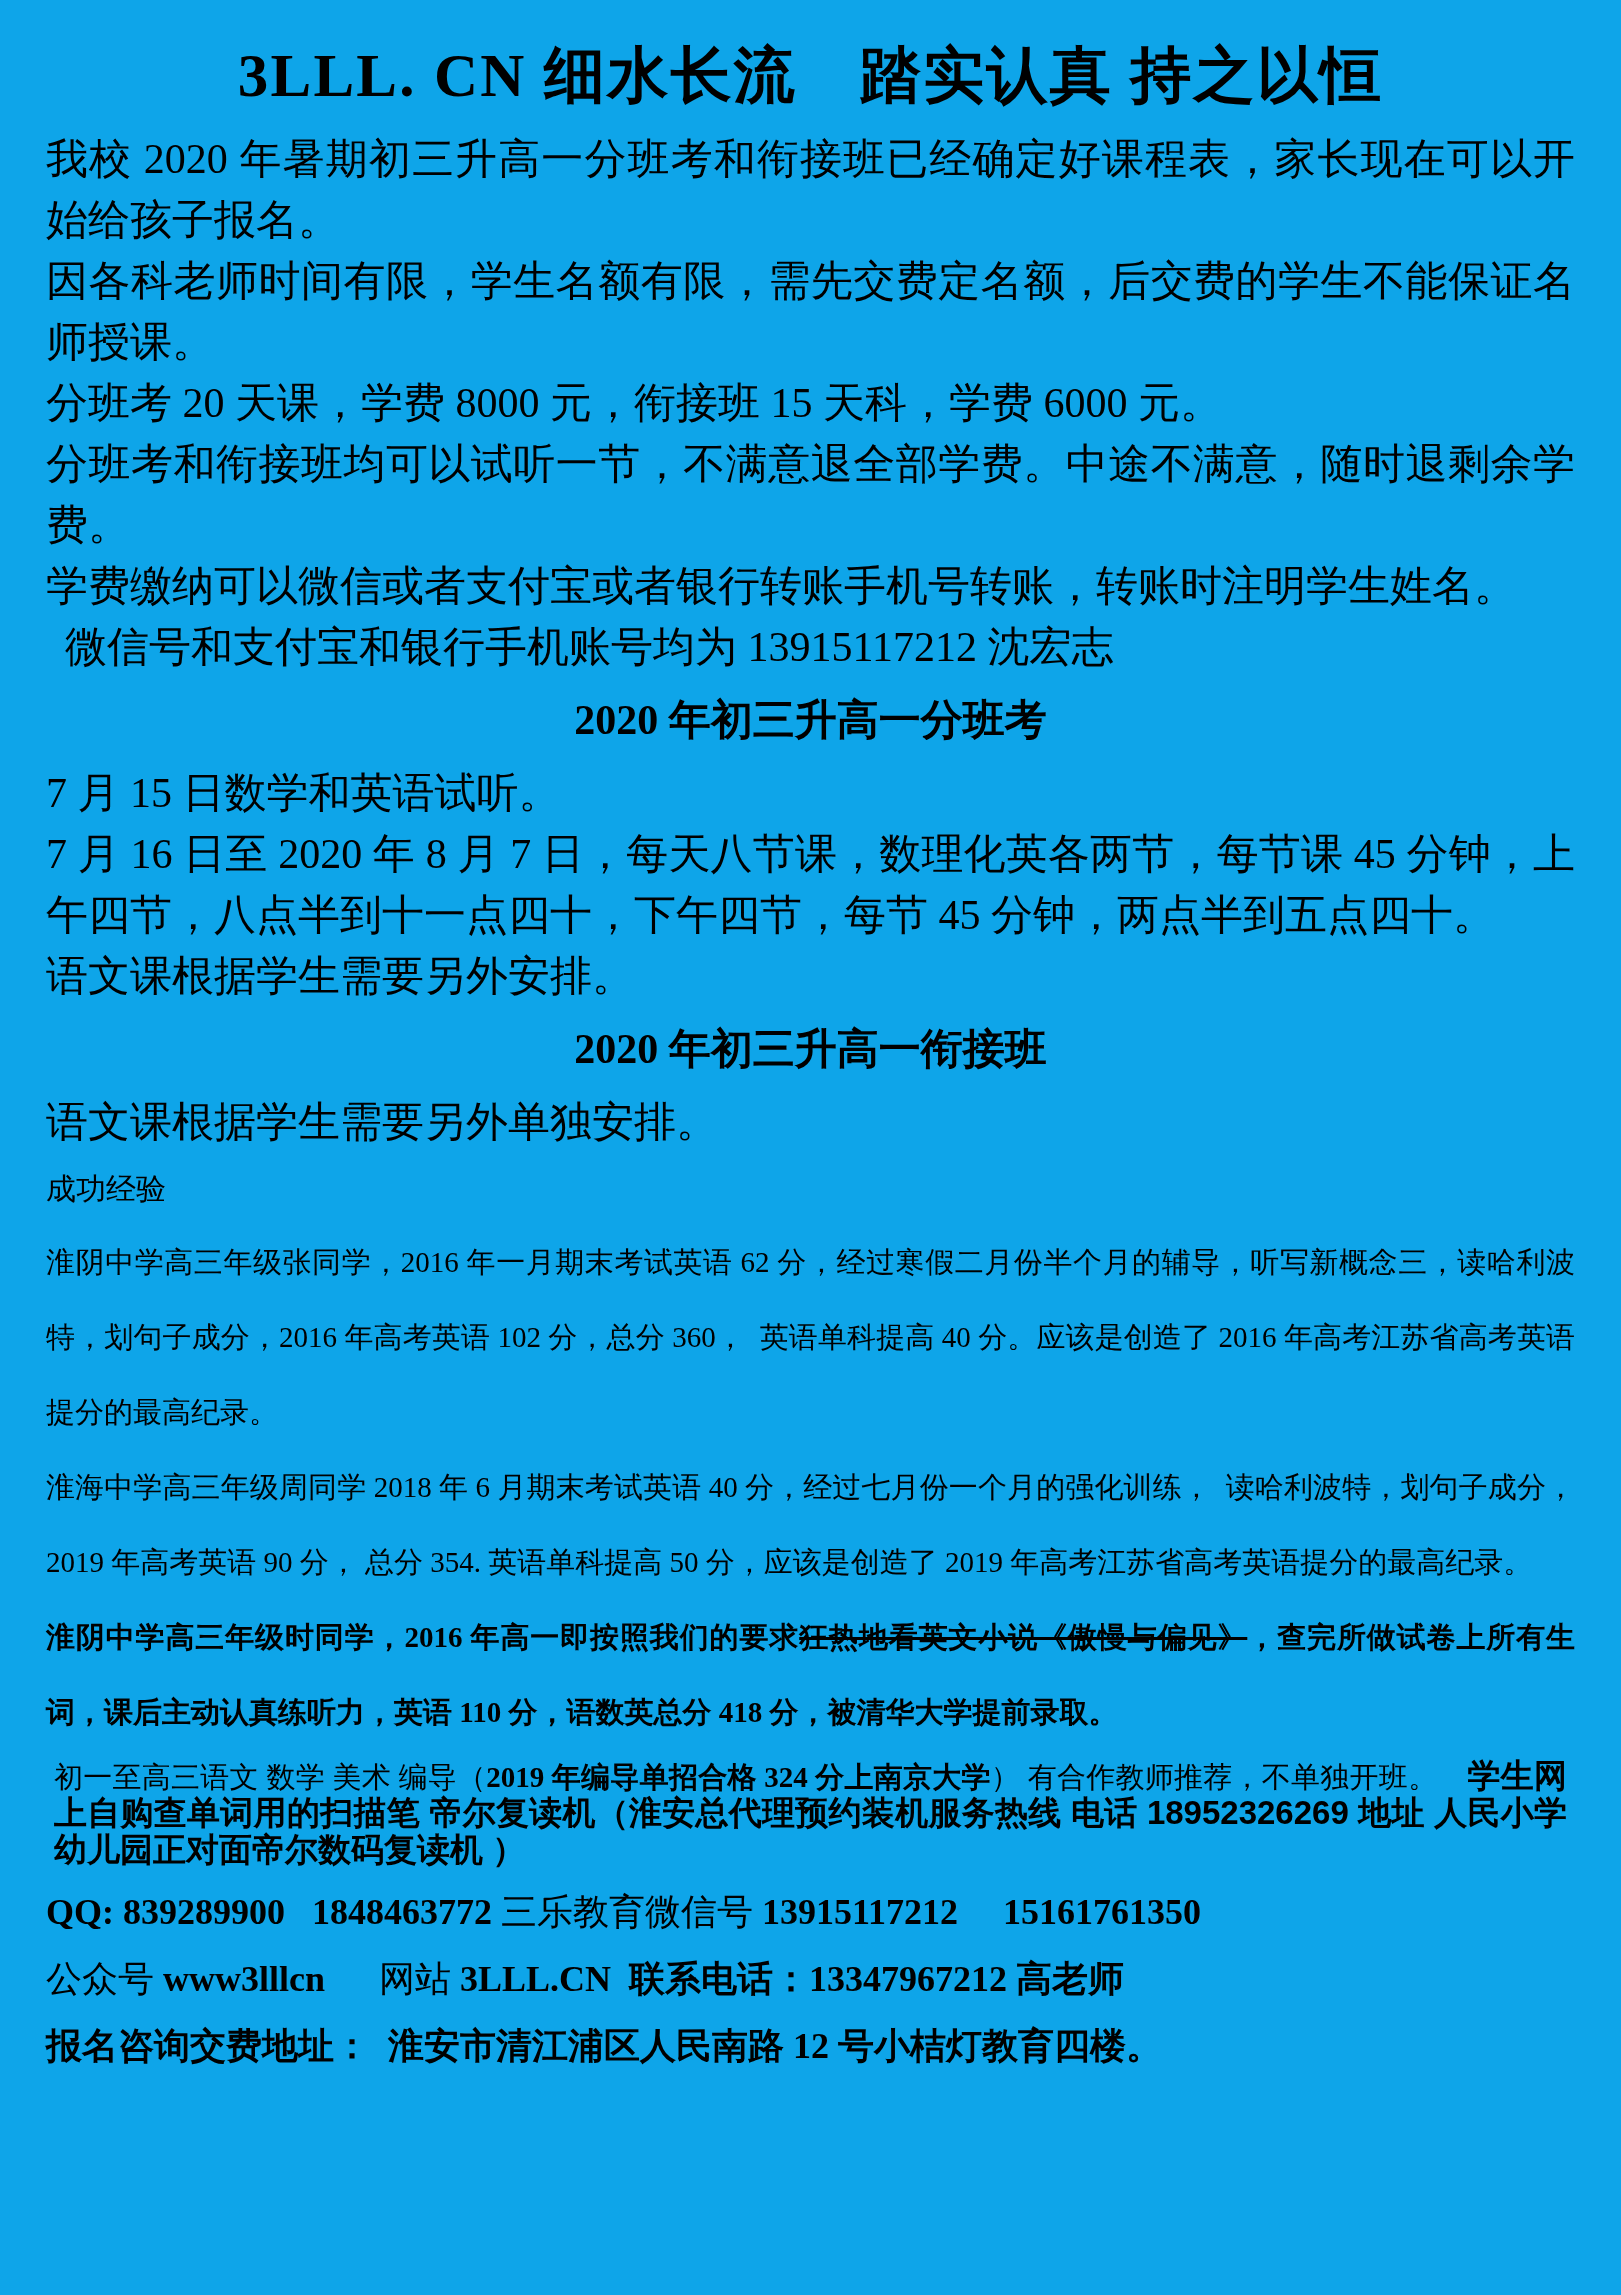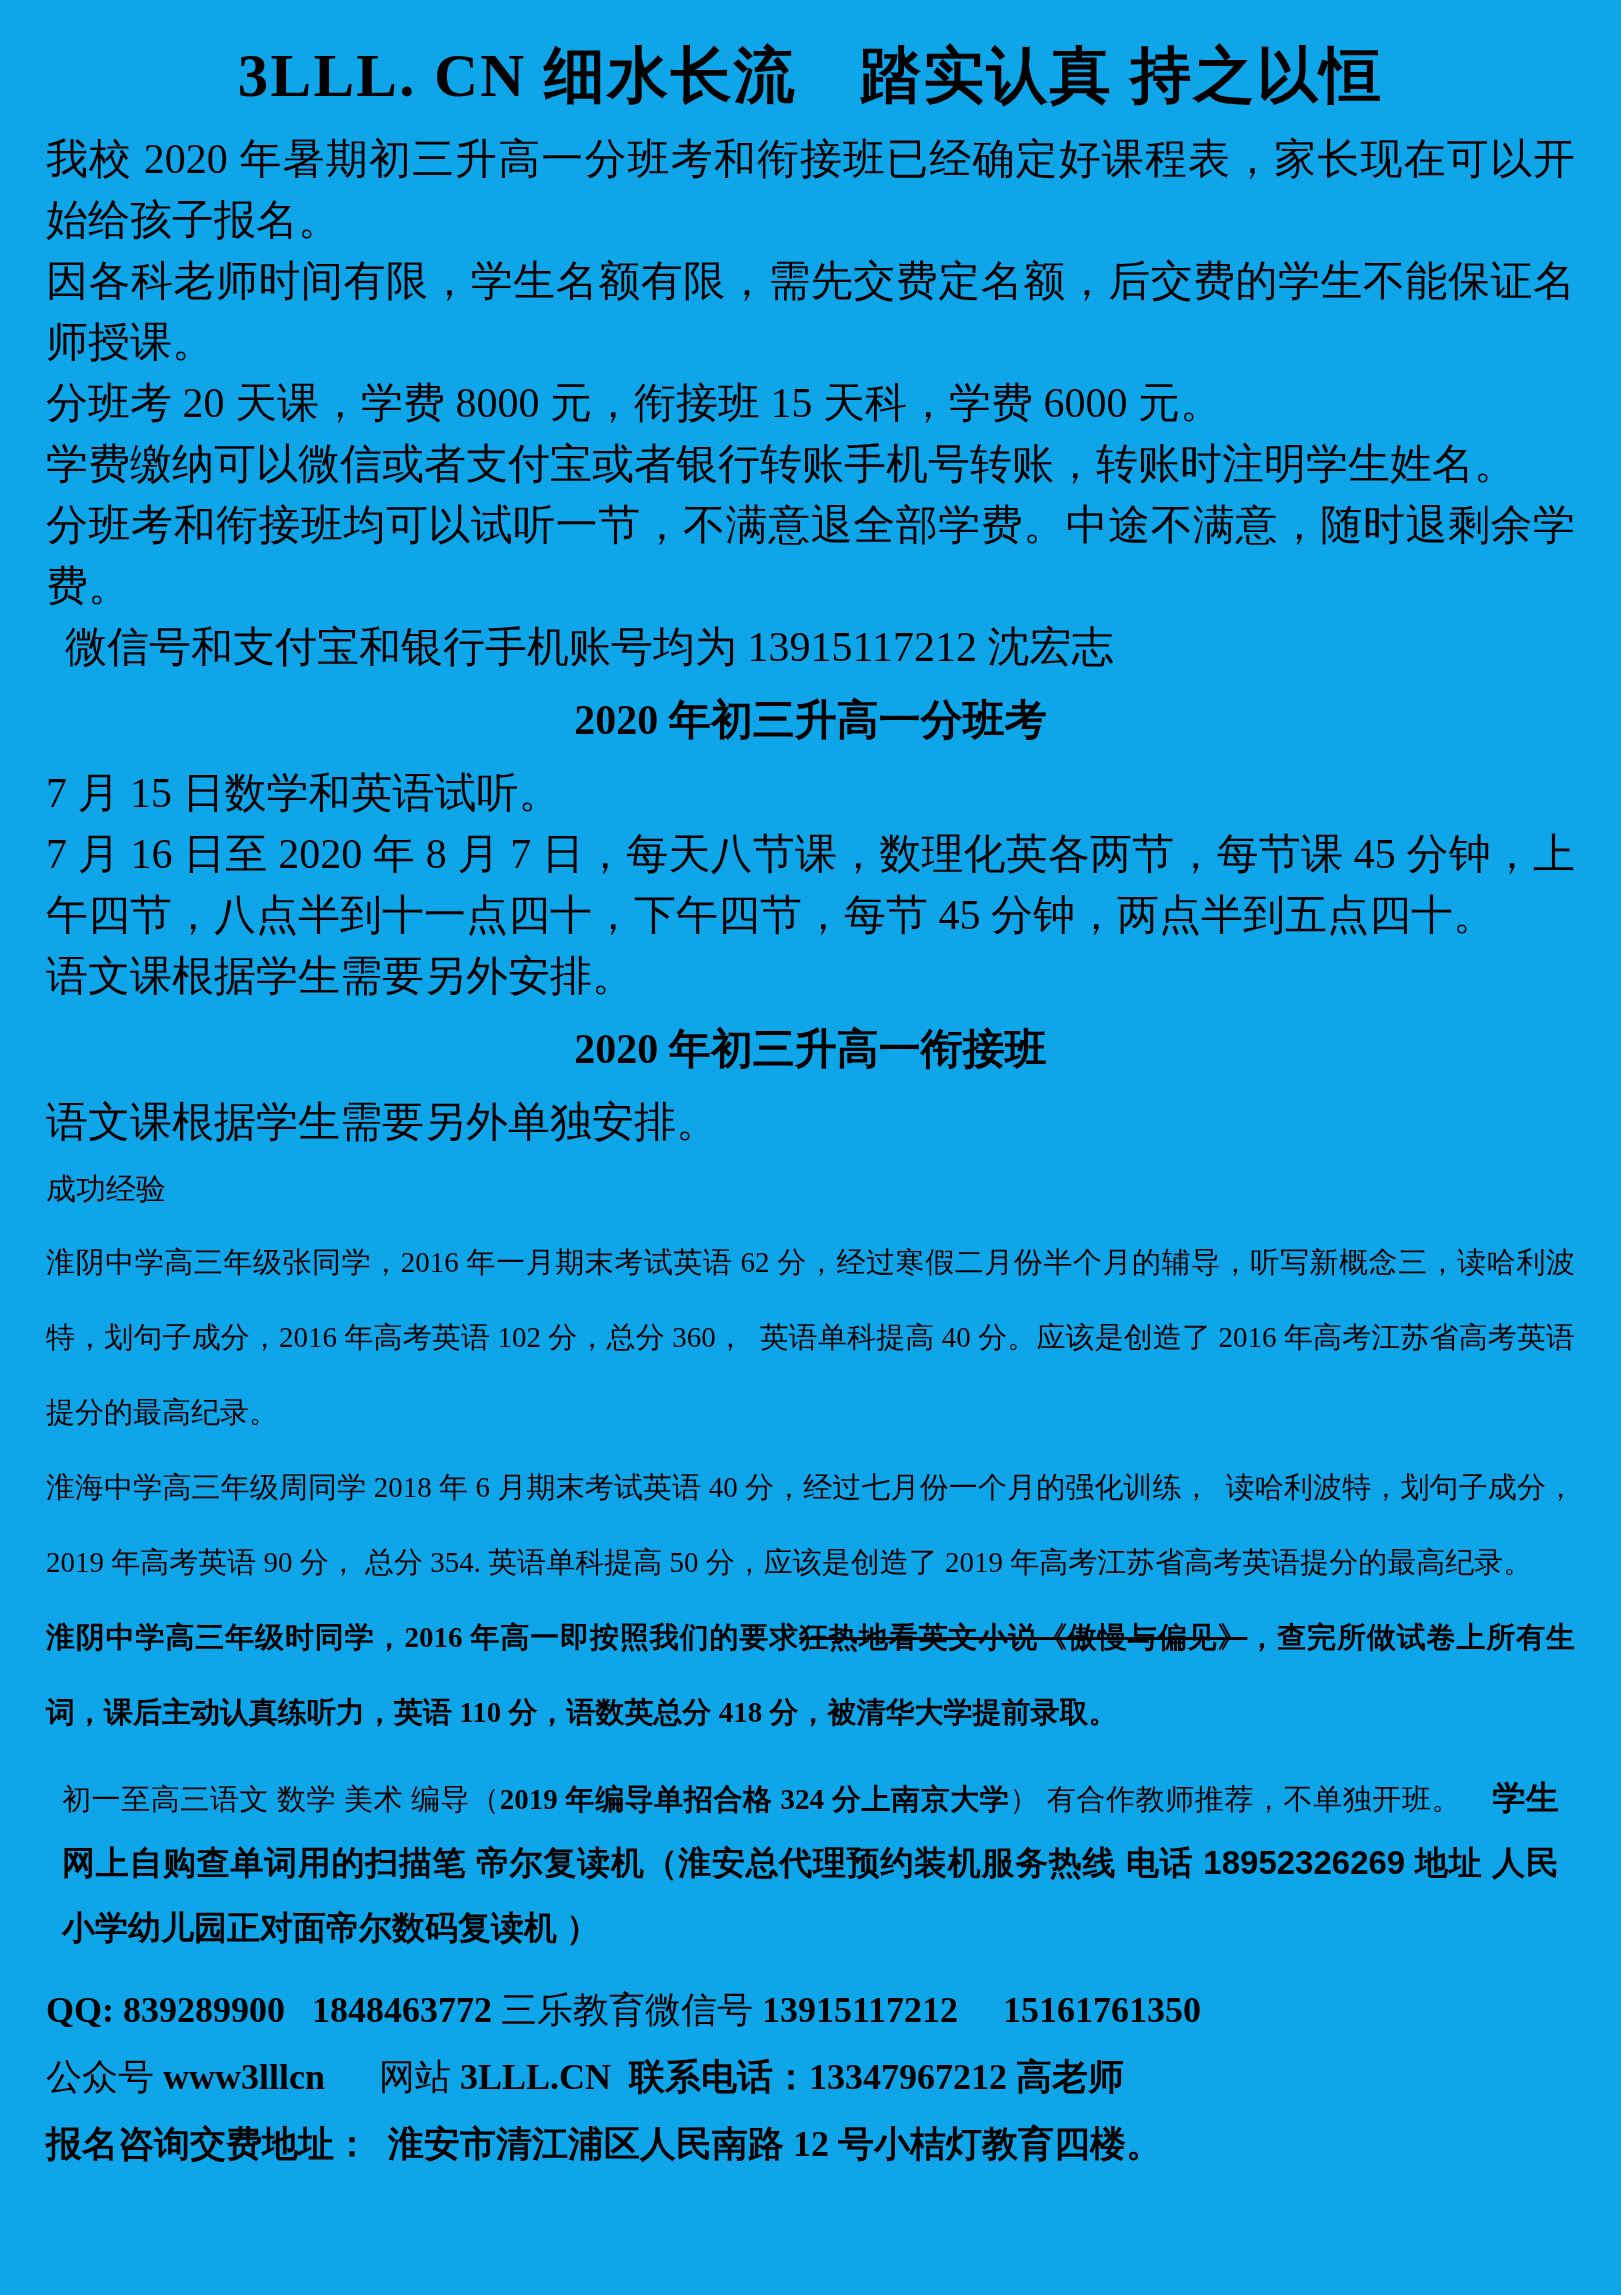--- a/index.html
+++ b/index.html
@@ -68,22 +68,22 @@
   .case-para.bold {
     font-weight: bold;
   }
   .strike {
     text-decoration: line-through;
     text-decoration-thickness: 2.9px;
   }
   .programs-para {
     font-size: 29px;
     font-weight: normal;
-    line-height: 64px;
-    margin: 16px;
+    line-height: 36px;
+    margin: 8px;
     text-align: justify;
     white-space: pre-wrap;
   }
   .seg-bold {
     font-weight: bold;
   }
   .big-sans {
     font-family: "Liberation Sans", "DejaVu Sans", sans-serif;
     font-weight: bold;
     font-size: 33px;
@@ -108,22 +108,22 @@
 <body>
 
 <div class="page">
 
   <h1 class="doc-title">3LLL. CN 细水长流　踏实认真 持之以恒</h1>
 
   <div>
     <p class="body-para">我校 2020 年暑期初三升高一分班考和衔接班已经确定好课程表，家长现在可以开始给孩子报名。</p>
     <p class="body-para">因各科老师时间有限，学生名额有限，需先交费定名额，后交费的学生不能保证名师授课。</p>
     <p class="body-para">分班考 20 天课，学费 8000 元，衔接班 15 天科，学费 6000 元。</p>
+    <p class="body-para">分班考和衔接班均可以试听一节，不满意退全部学费。中途不满意，随时退剩余学费。</p>
     <p class="body-para">学费缴纳可以微信或者支付宝或者银行转账手机号转账，转账时注明学生姓名。</p>
-    <p class="body-para">分班考和衔接班均可以试听一节，不满意退全部学费。中途不满意，随时退剩余学费。</p>
     <p class="body-para indented">微信号和支付宝和银行手机账号均为 13915117212 沈宏志</p>
   </div>
 
   <div>
     <h2 class="center-heading">2020 年初三升高一分班考</h2>
     <p class="body-para">7 月 15 日数学和英语试听。</p>
     <p class="body-para">7 月 16 日至 2020 年 8 月 7 日，每天八节课，数理化英各两节，每节课 45 分钟，上午四节，八点半到十一点四十，下午四节，每节 45 分钟，两点半到五点四十。</p>
     <p class="body-para">语文课根据学生需要另外安排。</p>
   </div>
 

